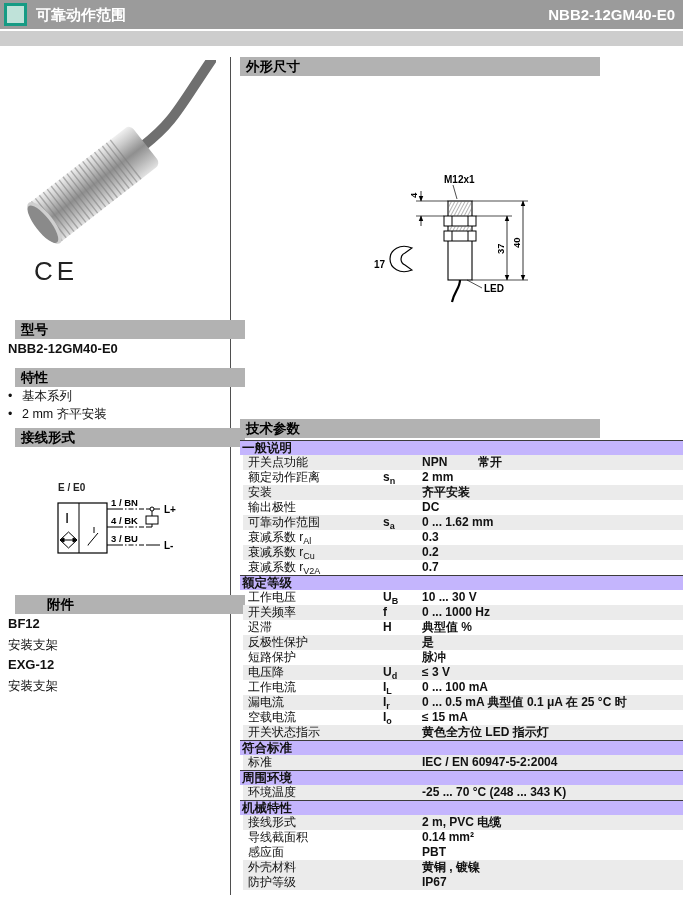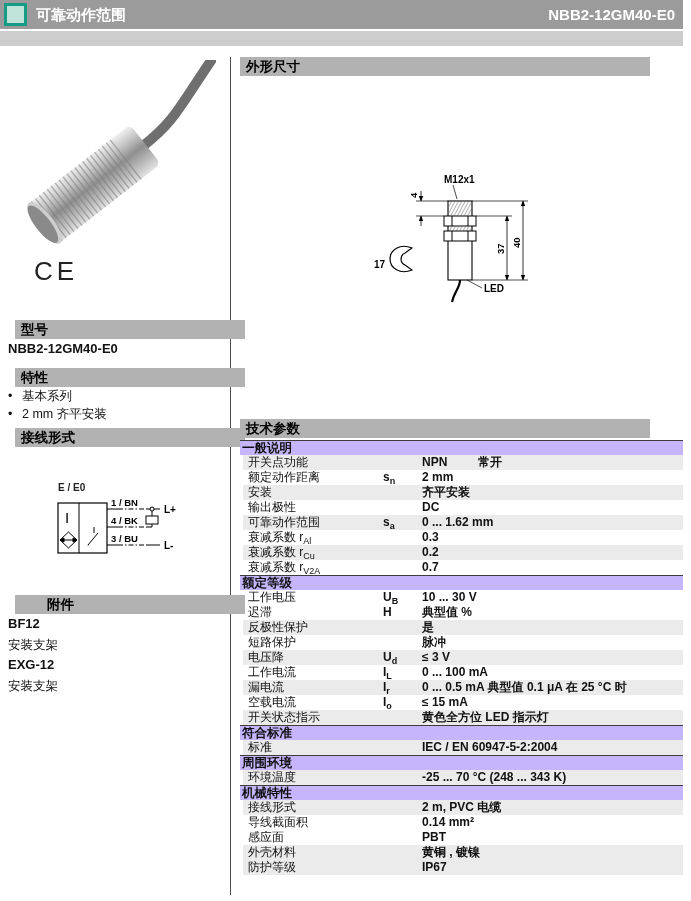--- a/index.html
+++ b/index.html
@@ -12,21 +12,21 @@
   .topbar .title{position:absolute;left:36px;top:0;line-height:29px;color:#fff;
                  font-weight:bold;font-size:15px;}
   .topbar .model{position:absolute;right:8px;top:0;line-height:29px;color:#fff;
                  font-weight:bold;font-size:15px;}
   .substrip{position:absolute;left:0;top:31px;width:683px;height:15px;background:#cdcdcd;}
   .divider{position:absolute;left:230px;top:57px;width:1px;height:838px;background:#4f4f4f;}
   
   .bar{position:absolute;height:19px;background:#b2b2b2;color:#000;font-weight:bold;
        font-size:13.5px;line-height:19px;padding-left:6px;box-sizing:border-box;}
   .bar-left{left:15px;width:230px;}
-  .bar-right{left:240px;width:410px;}
+  .bar-right{left:240px;width:360px;}
   
   .ltext{position:absolute;left:8px;font-size:13px;}
   .bold{font-weight:bold;}
   .bullet-row{position:absolute;left:8px;font-size:12.5px;}
   .bullet-row .dot{display:inline-block;width:14px;}
   .ce{position:absolute;left:34px;top:256px;font-size:26px;letter-spacing:4px;
       font-weight:400;color:#222;}
   
   .techtable{position:absolute;left:240px;top:440px;width:443px;}
   .sec-head{position:relative;height:15px;line-height:15px;font-weight:bold;font-size:12.5px;
@@ -243,20 +243,25 @@
       <div class="trow">
         <span class="lab">衰减系数 r<sub>V2A</sub></span>
         <span class="val">0.7</span>
       </div>
       <div class="sec-head">额定等级</div>
       <div class="trow">
         <span class="lab">工作电压</span>
         <span class="sym">U<sub>B</sub></span>
         <span class="val">10 ... 30 V</span>
       </div>
+      <div class="trow shade">
+        <span class="lab">开关频率</span>
+        <span class="sym">f</span>
+        <span class="val">0 ... 1000 Hz</span>
+      </div>
       <div class="trow">
         <span class="lab">迟滞</span>
         <span class="sym">H</span>
         <span class="val">典型值 %</span>
       </div>
       <div class="trow shade">
         <span class="lab">反极性保护</span>
         <span class="val">是</span>
       </div>
       <div class="trow">

